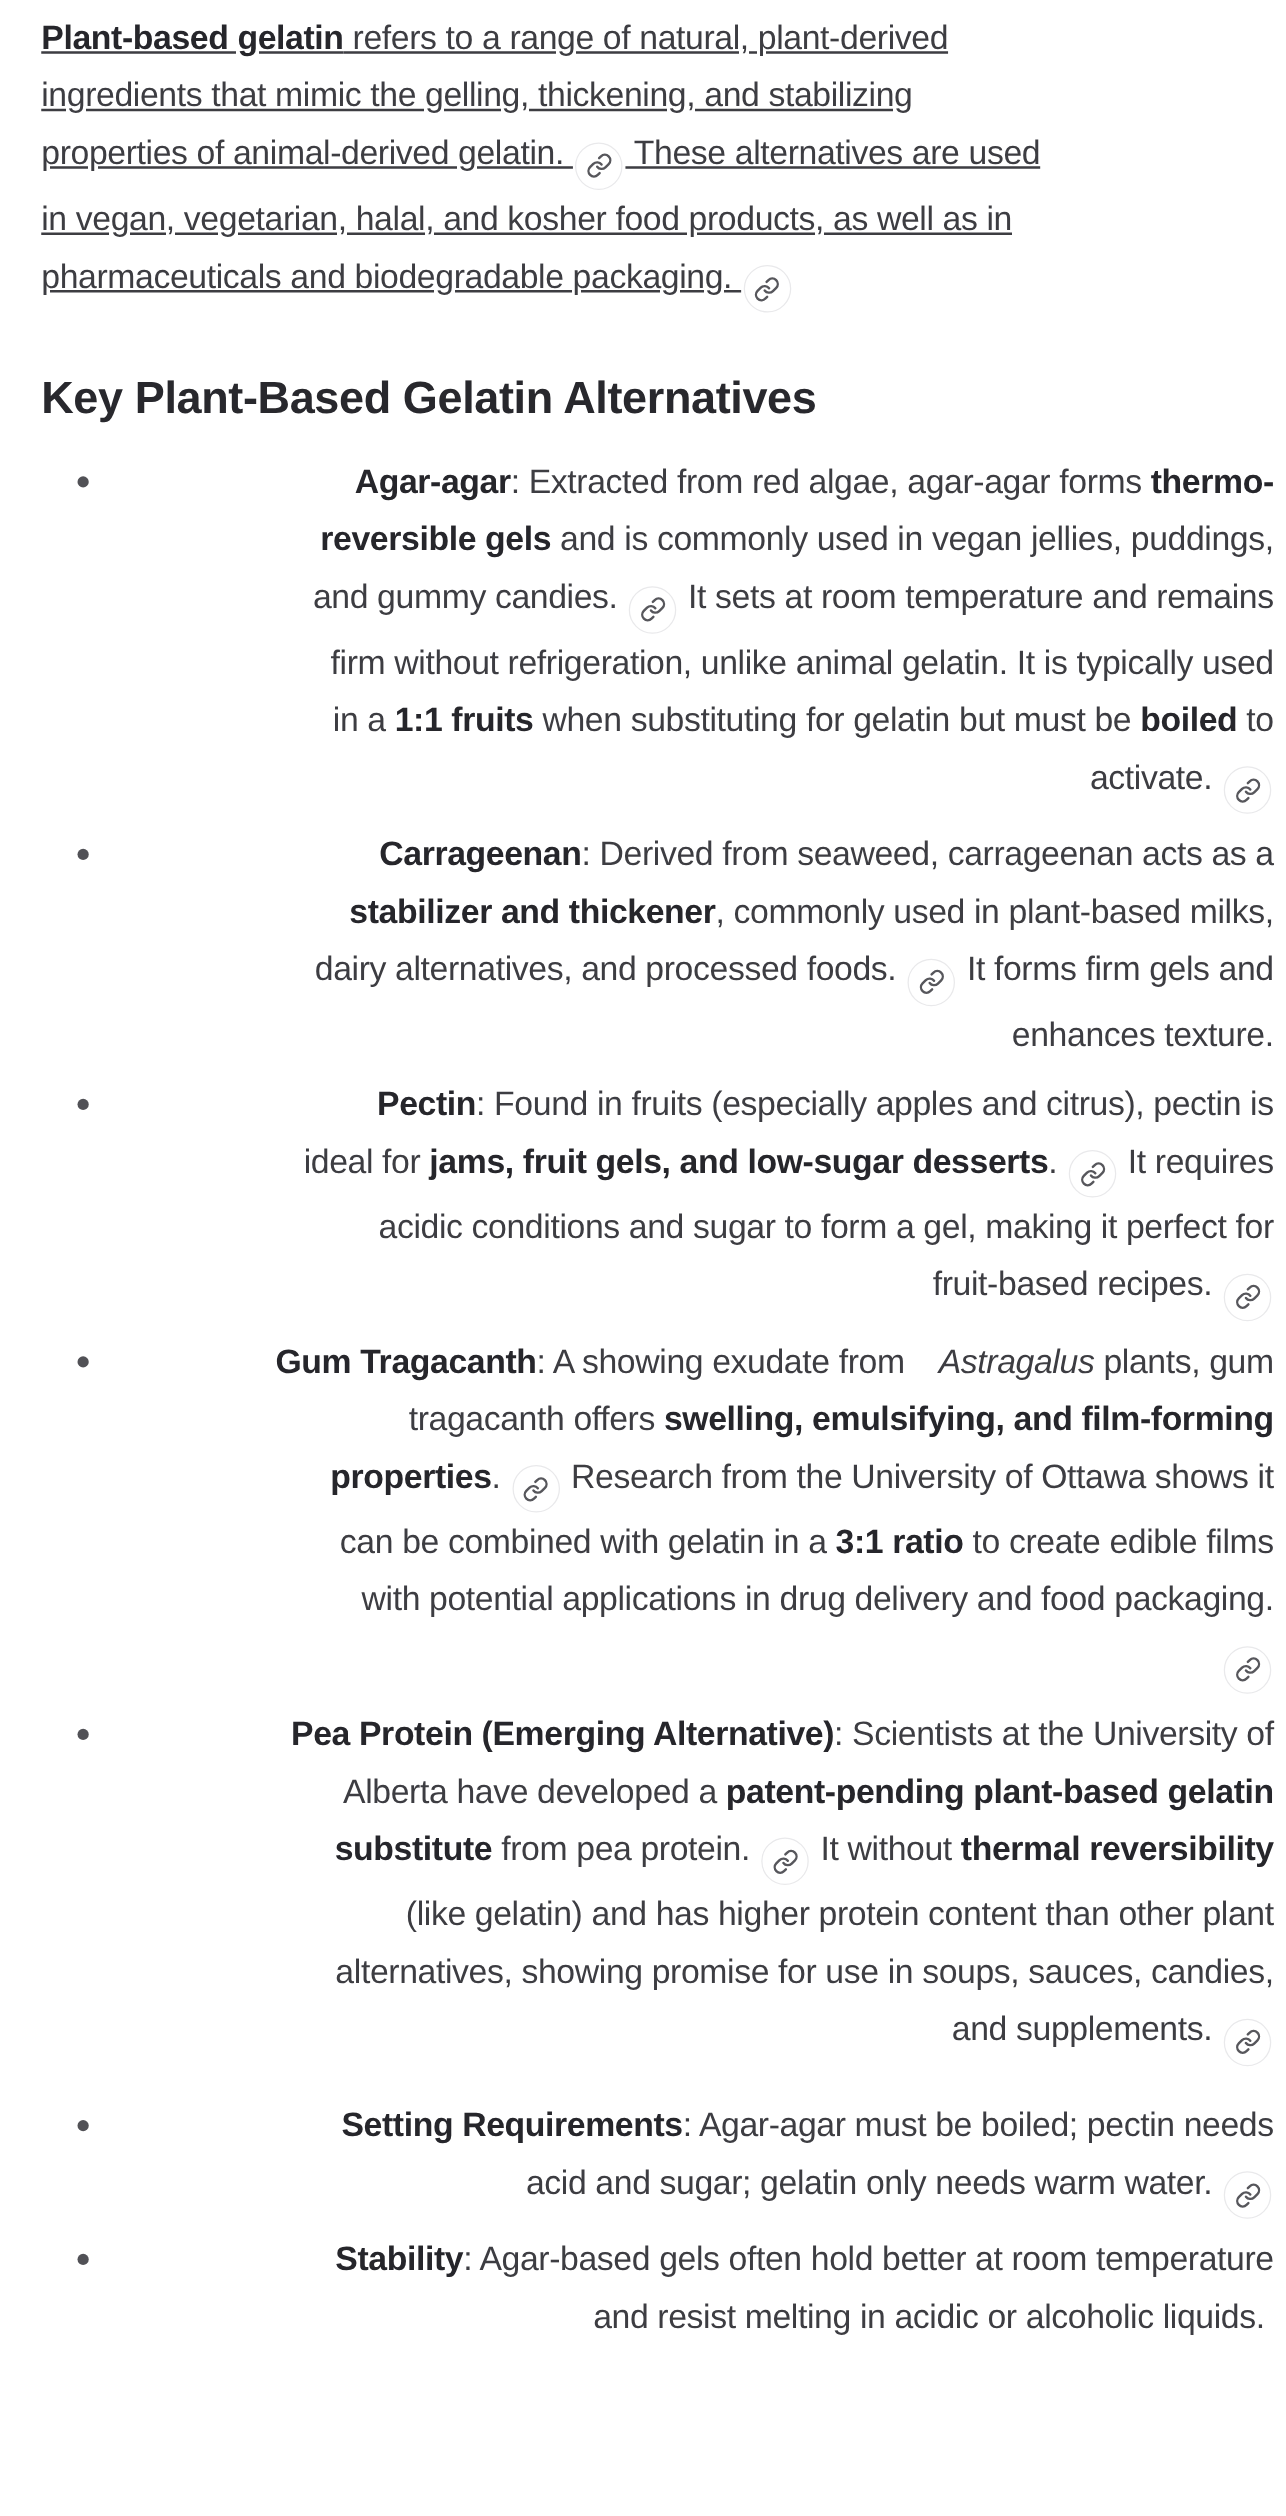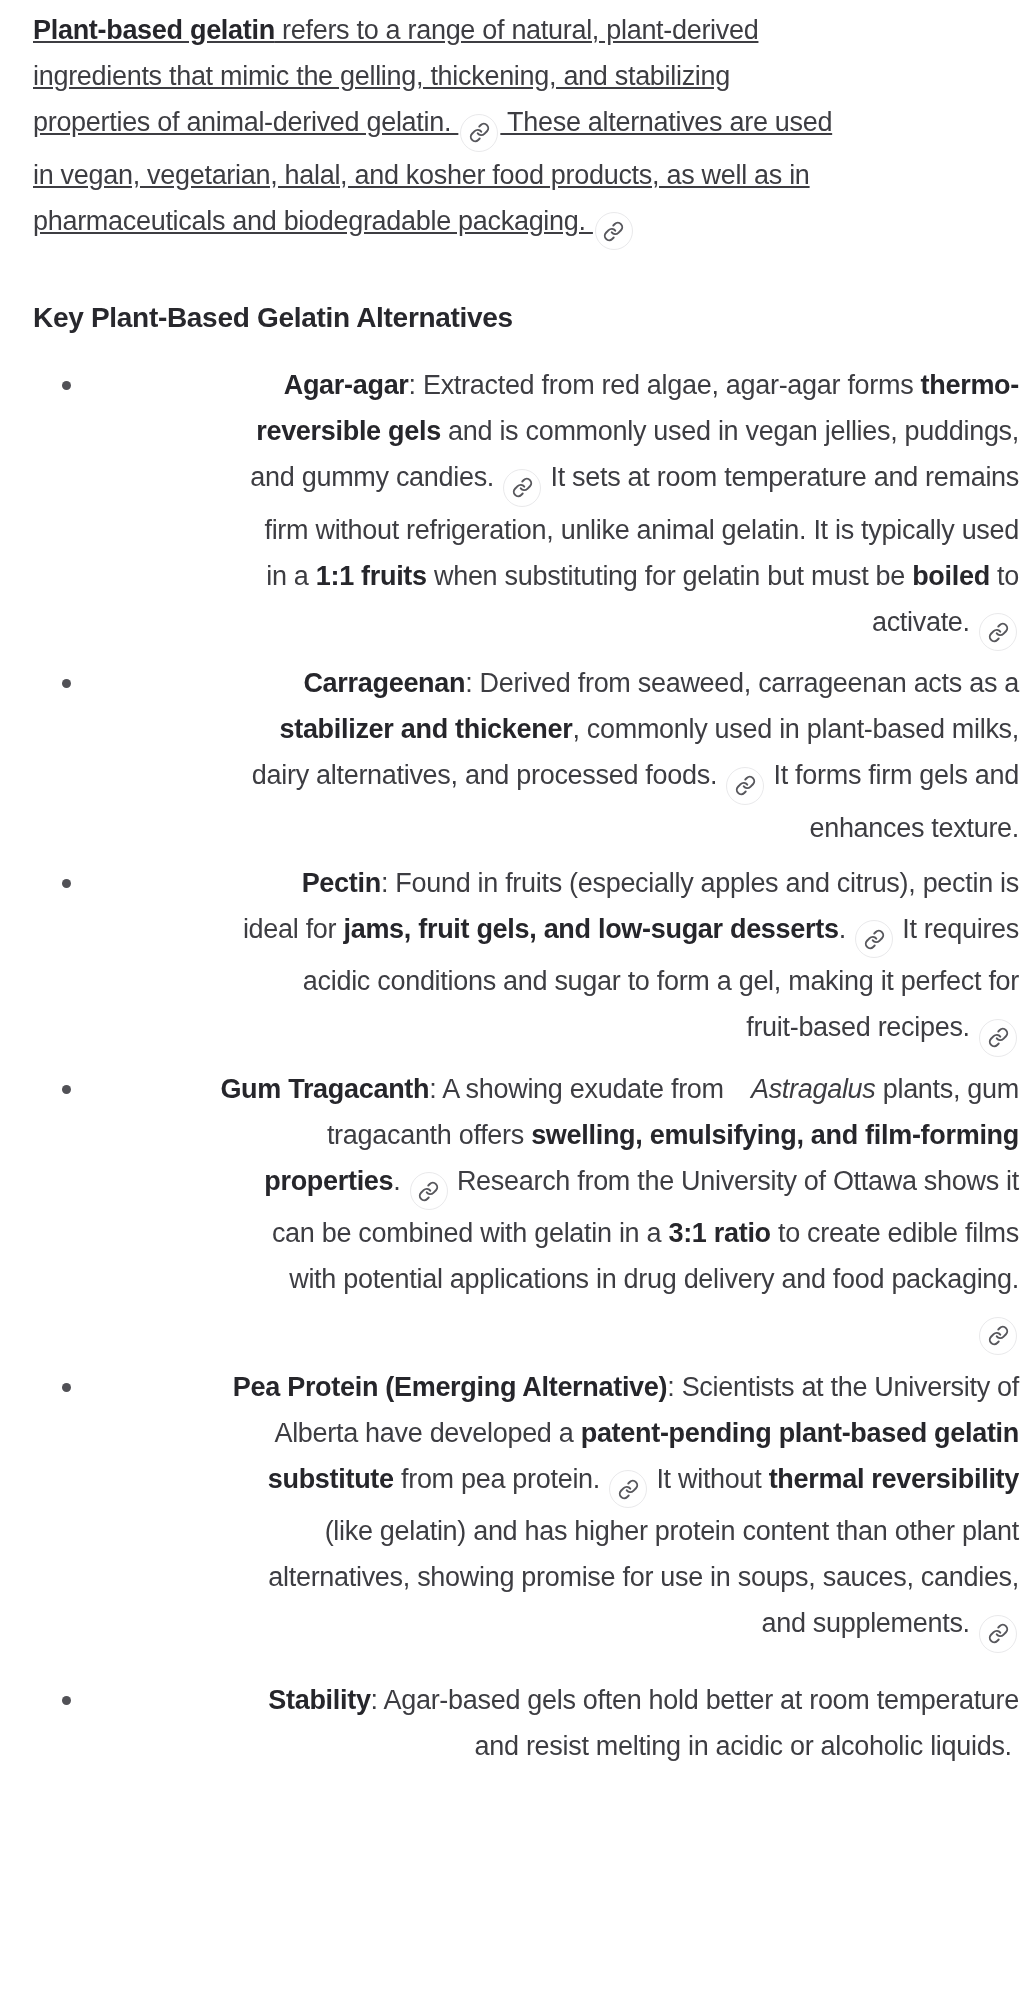--- a/index.html
+++ b/index.html
@@ -14,21 +14,21 @@
     color: #3d3d42;
     overflow: hidden;
   }
   main { padding: 7px 10px 0 33px; }
   .para {
     margin: 0;
     white-space: pre-wrap;
     text-decoration: underline;
   }
   .heading {
-    font-size: 28px;
+    font-size: 36px;
     line-height: 40px;
     font-weight: 700;
     color: #28282d;
     margin: 48px 0 0 0;
   }
   .list {
     list-style: none;
     margin: 24px 0 0 0;
     padding: 0 0 0 53px;
     text-align: right;
@@ -135,16 +135,21 @@
 (like gelatin) and has higher protein content than other plant
 alternatives, showing promise for use in soups, sauces, candies,
 and supplements. </span><span class="cite"><svg viewBox="0 0 24 24" width="21" height="21" fill="none" stroke="#57575c" stroke-width="2.2" stroke-linecap="round" stroke-linejoin="round">
             <path d="M10 13a5 5 0 0 0 7.54.54l3-3a5 5 0 0 0-7.07-7.07l-1.72 1.71"></path>
             <path d="M14 11a5 5 0 0 0-7.54-.54l-3 3a5 5 0 0 0 7.07 7.07l1.71-1.71"></path>
           </svg></span></li>
   </ul>
 
 
   <ul class="list">
+    <li class="item"><span class="run-b">Setting Requirements</span><span class="run-n">: Agar-agar must be boiled; pectin needs
+acid and sugar; gelatin only needs warm water. </span><span class="cite"><svg viewBox="0 0 24 24" width="21" height="21" fill="none" stroke="#57575c" stroke-width="2.2" stroke-linecap="round" stroke-linejoin="round">
+            <path d="M10 13a5 5 0 0 0 7.54.54l3-3a5 5 0 0 0-7.07-7.07l-1.72 1.71"></path>
+            <path d="M14 11a5 5 0 0 0-7.54-.54l-3 3a5 5 0 0 0 7.07 7.07l1.71-1.71"></path>
+          </svg></span></li>
     <li class="item"><span class="run-b">Stability</span><span class="run-n">: Agar-based gels often hold better at room temperature
 and resist melting in acidic or alcoholic liquids. </span></li>
   </ul>
 </main>
 
 </body></html>

